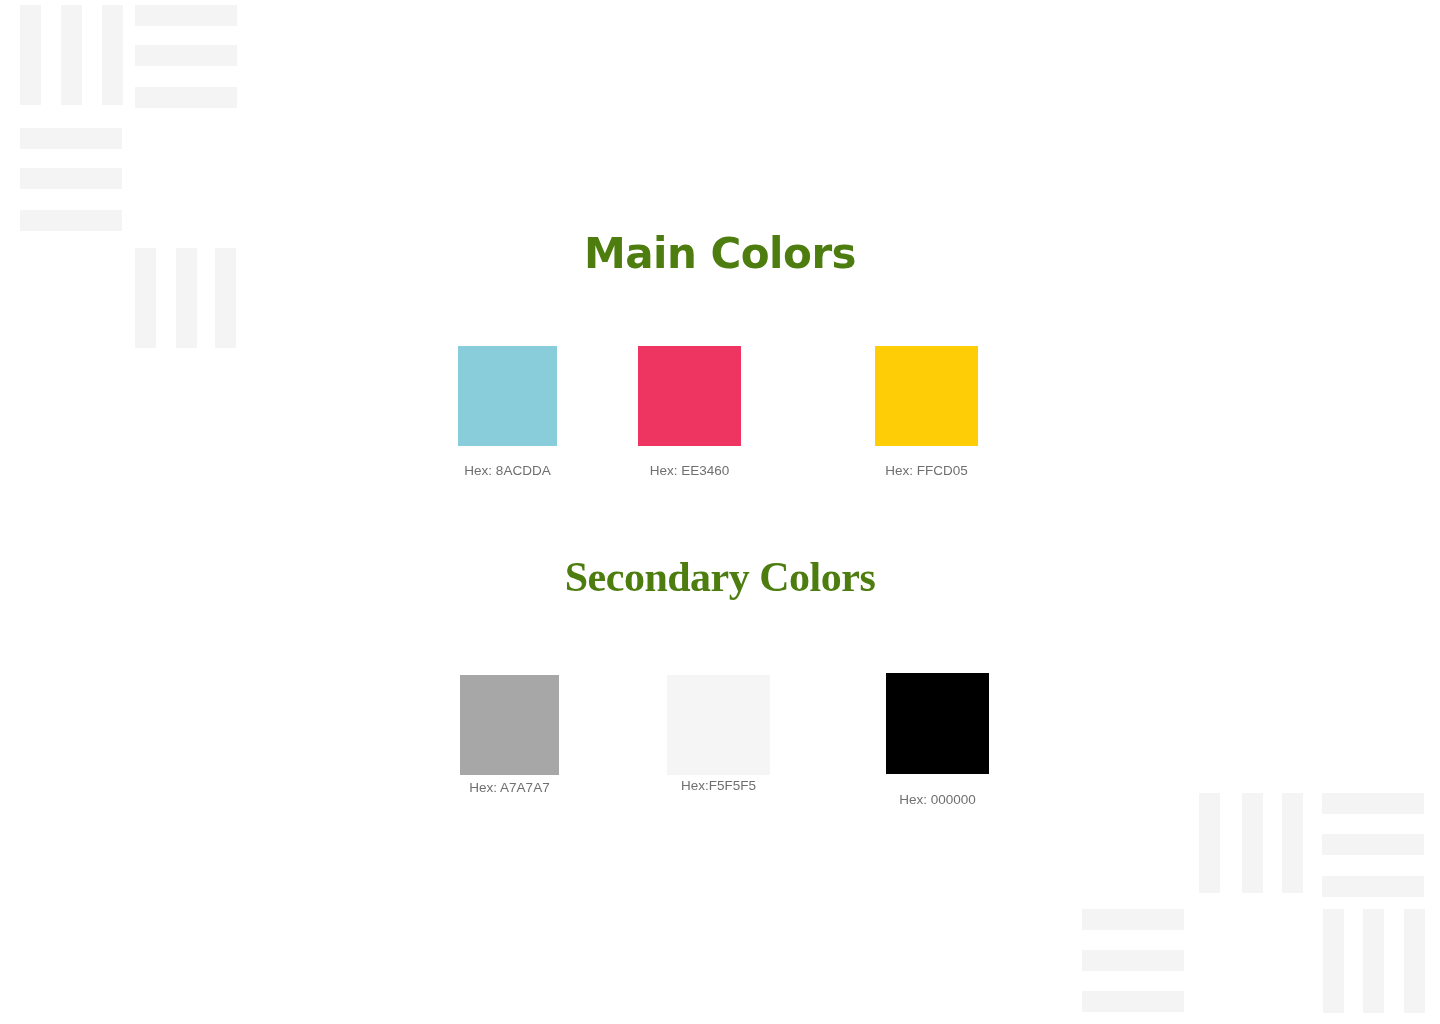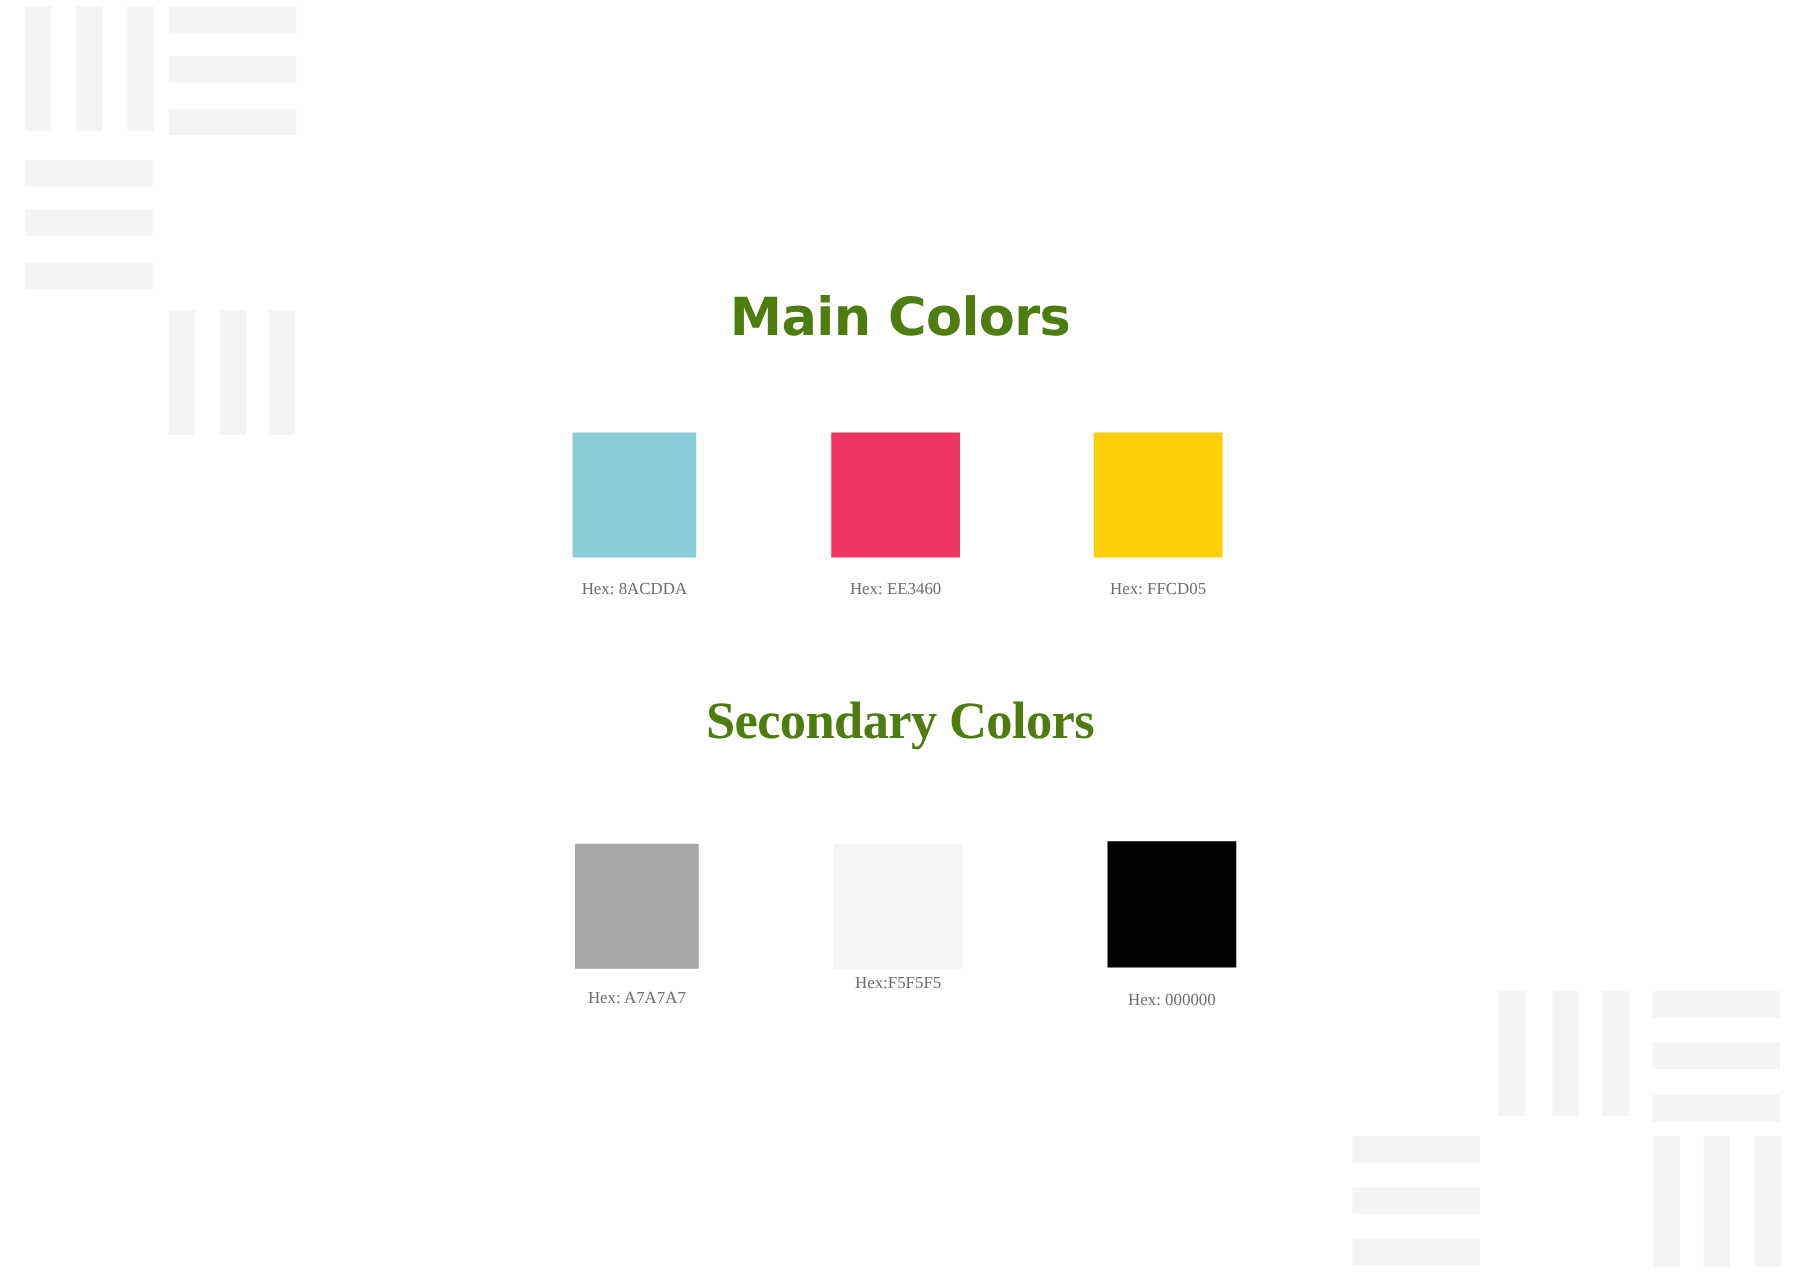--- a/index.html
+++ b/index.html
@@ -50,21 +50,21 @@
   .swatch-item {
     position: absolute;
     top: 0;
   }
   .swatch-chip {
     display: block;
   }
   .swatch-label {
     display: block;
     margin-top: 0;
-    font-family: Liberation Serif, serif;
+    font-family: Liberation Sans, sans-serif;
     font-size: 13.5px;
     color: #6f6f6f;
     white-space: nowrap;
     text-align: center;
   }
 </style>
 </head>
 <body>
 
 <div>
@@ -107,39 +107,39 @@
 
 <h1 class="section-heading" id="heading-main">Main Colors</h1>
 
 <div class="swatch-row" id="row-main">
 
   <div class="swatch-item" style="left:458px; width:99px;">
     <span class="swatch-chip" style="width: 99px; height: 100px; background-color: rgb(138, 205, 218);"></span>
     <span class="swatch-label" style="margin-top:17px;">Hex: 8ACDDA</span>
   </div>
 
-  <div class="swatch-item" style="left:665px; width:103px;">
+  <div class="swatch-item" style="left:638px; width:103px;">
     <span class="swatch-chip" style="width: 103px; height: 100px; background-color: rgb(238, 52, 96);"></span>
     <span class="swatch-label" style="margin-top:17px;">Hex: EE3460</span>
   </div>
 
   <div class="swatch-item" style="left:875px; width:103px;">
     <span class="swatch-chip" style="width: 103px; height: 100px; background-color: rgb(255, 205, 5);"></span>
     <span class="swatch-label" style="margin-top:17px;">Hex: FFCD05</span>
   </div>
 
 </div>
 
 <h1 class="section-heading" id="heading-secondary">Secondary Colors</h1>
 
 <div class="swatch-row" id="row-secondary">
 
   <div class="swatch-item" style="left:460px; width:99px; top:2px;">
     <span class="swatch-chip" style="width: 99px; height: 100px; background-color: rgb(167, 167, 167);"></span>
-    <span class="swatch-label" style="margin-top:15px;">Hex: A7A7A7</span>
+    <span class="swatch-label" style="margin-top:5px;">Hex: A7A7A7</span>
   </div>
 
   <div class="swatch-item" style="left:667px; width:103px; top:2px;">
     <span class="swatch-chip" style="width: 103px; height: 100px; background-color: rgb(245, 245, 245);"></span>
     <span class="swatch-label" style="margin-top:3px;">Hex:F5F5F5</span>
   </div>
 
   <div class="swatch-item" style="left:874px; width:103px; top:0px;padding-left:12px;">
     <span class="swatch-chip" style="width: 103px; height: 101px; background-color: rgb(0, 0, 0);"></span>
     <span class="swatch-label" style="margin-top:18px;">Hex: 000000</span>

